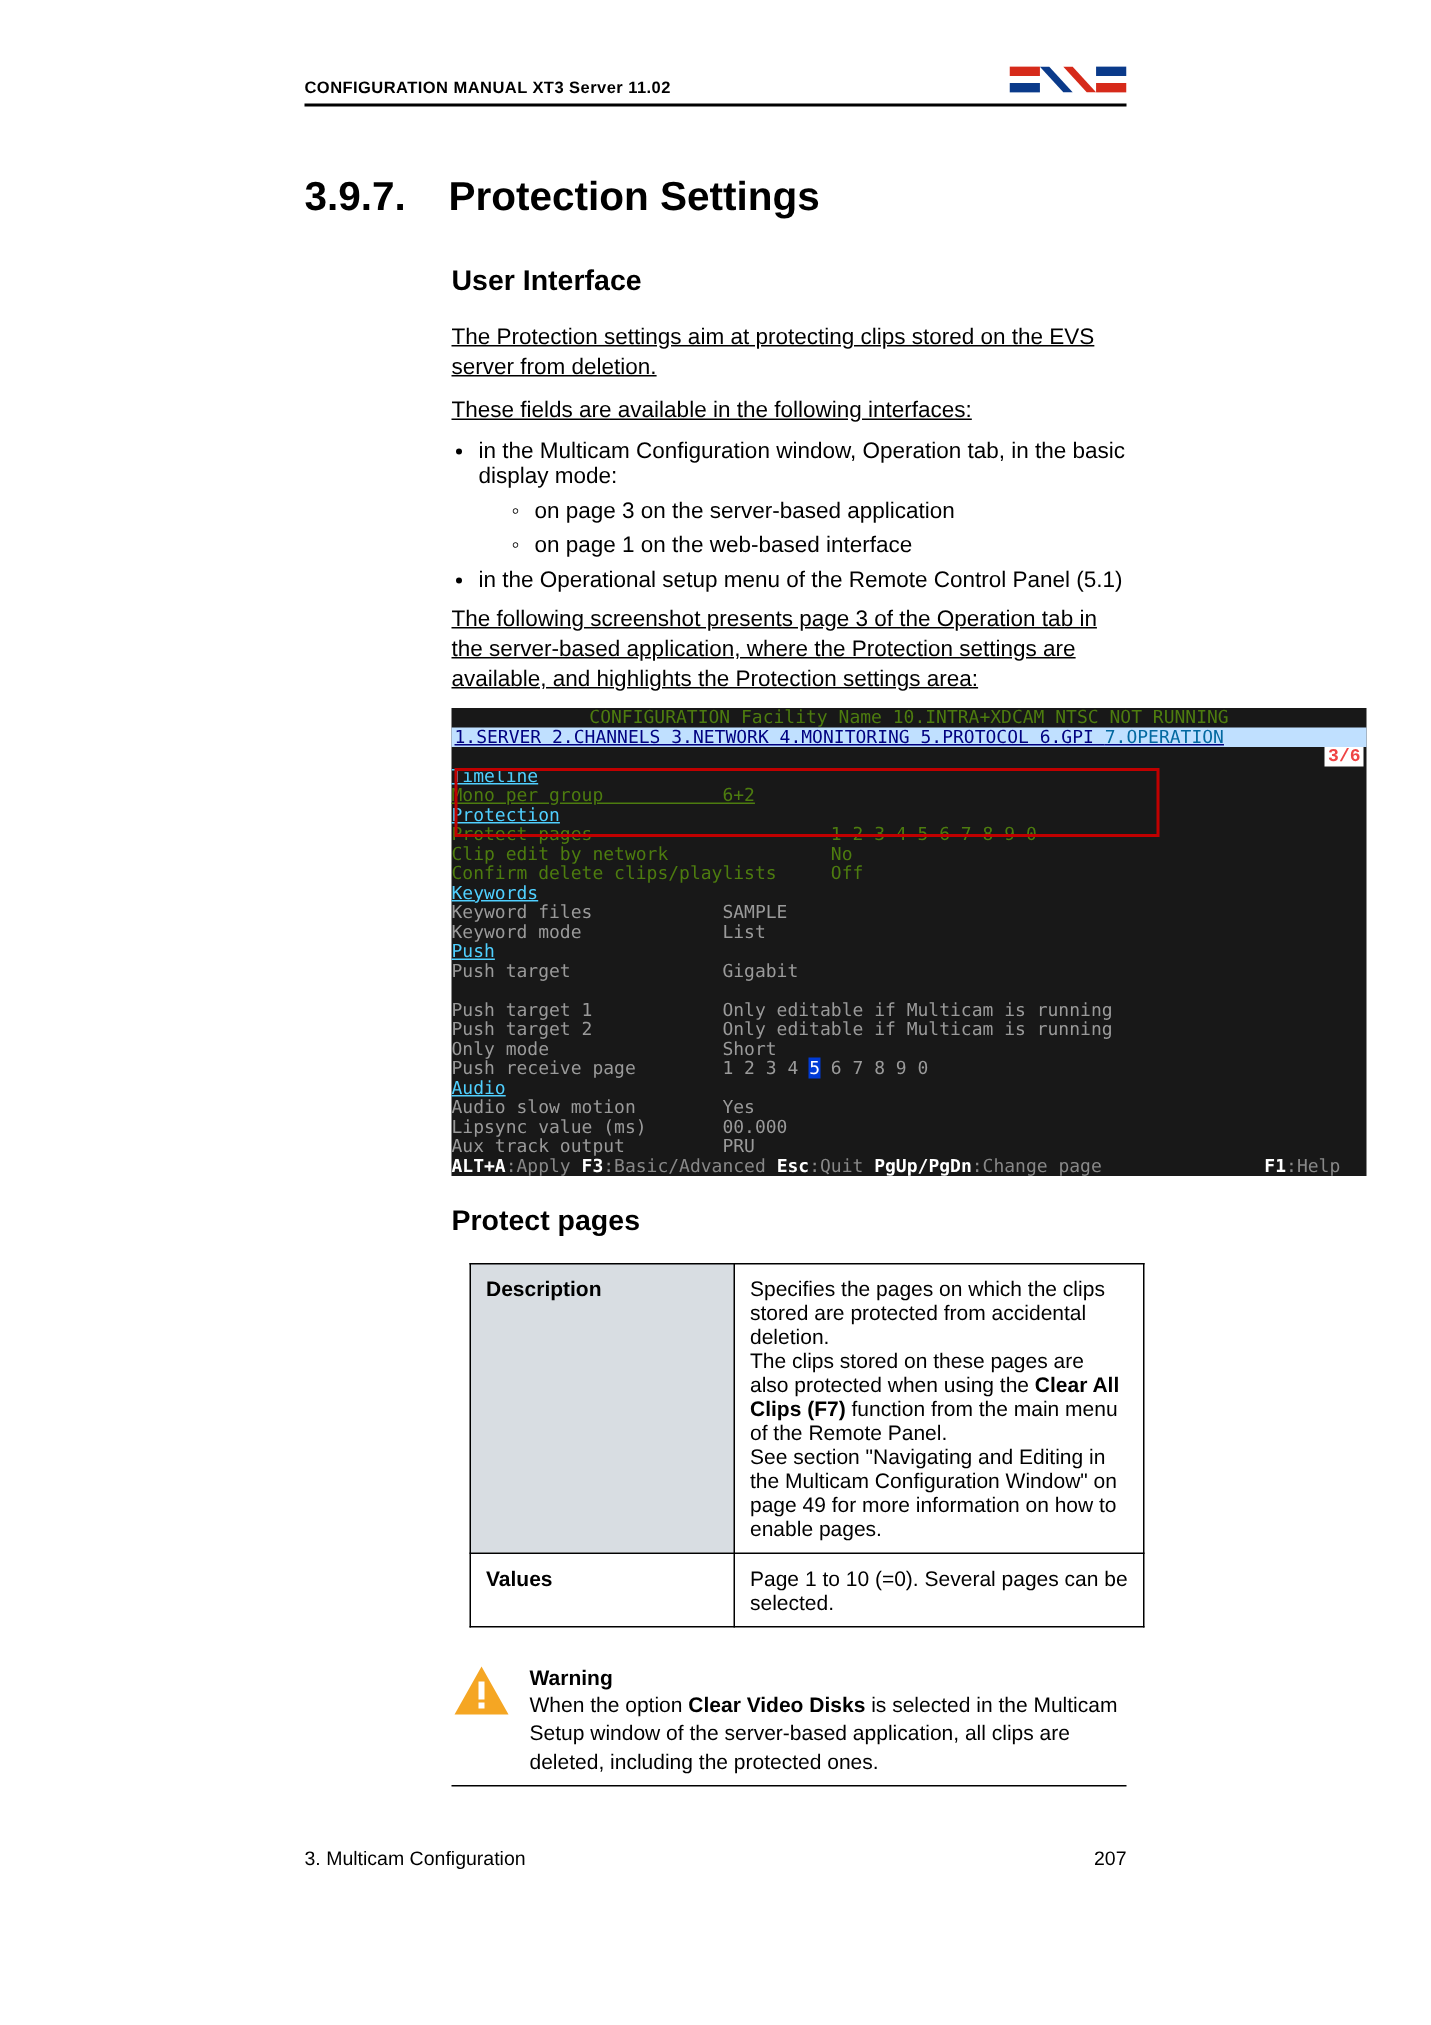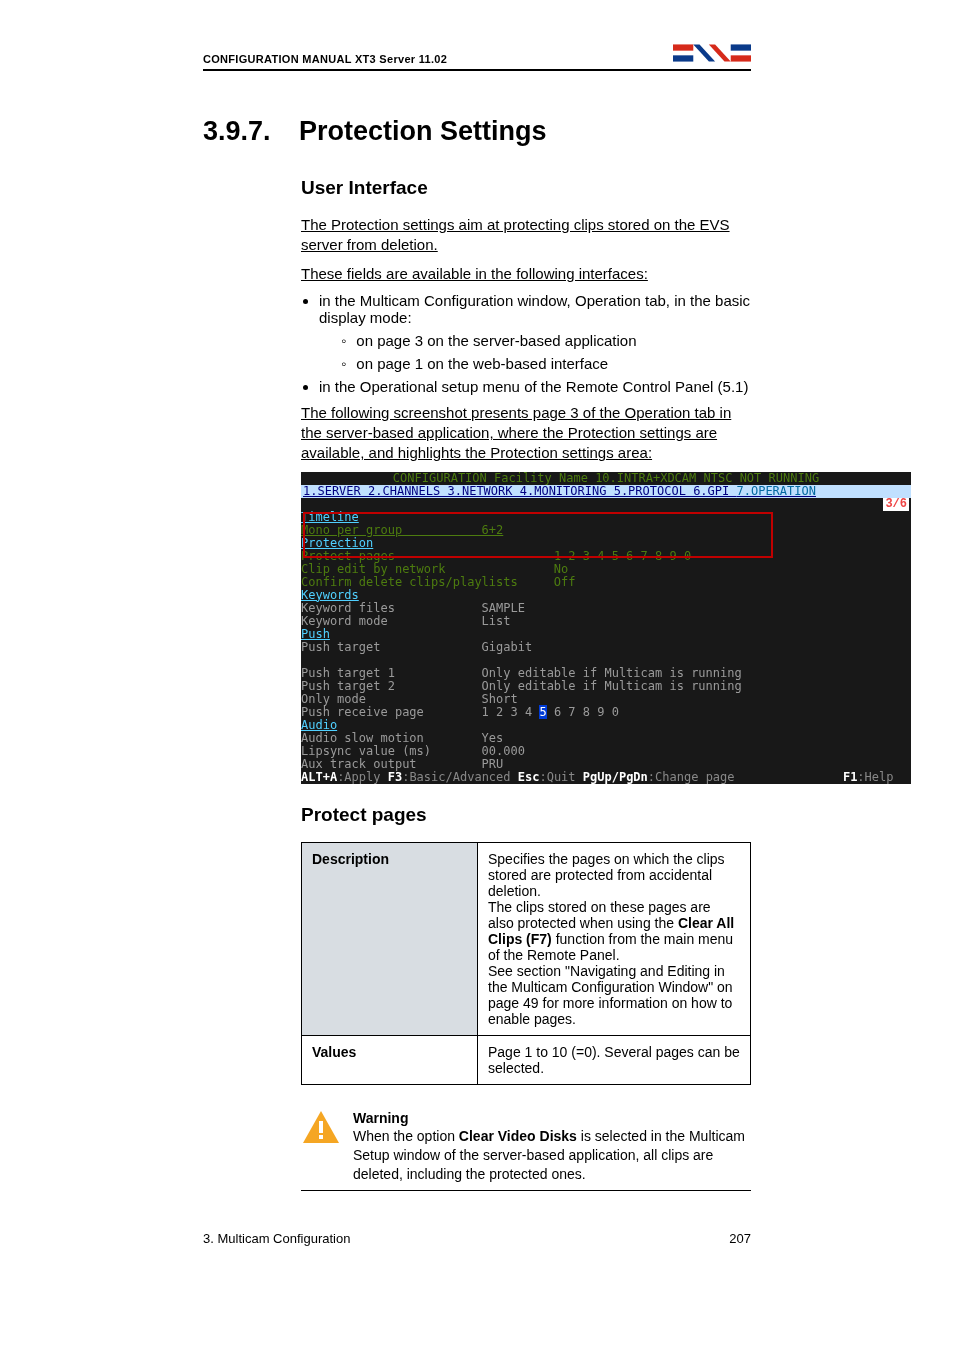--- a/index.html
+++ b/index.html
@@ -78,21 +78,21 @@
     pointer-events: none;
   }
   .t-selnum { background:#003bd6; color:#fff; }
   .t-footer { color: #888; }
   .t-footer b { color: #fff; }
 
   
   table.defs {
     border-collapse: collapse;
     width: 100%;
-    margin: 10px 0 20px 0;
+    margin: 10px 0 20px 12px;
   }
   table.defs td, table.defs th {
     border: 1px solid #000;
     padding: 8px 10px;
     vertical-align: top;
     font-size: 14px;
     text-align: left;
   }
   table.defs th { width: 155px; font-weight: bold; }
   table.defs tr.head th { background: #d8dde2; }

